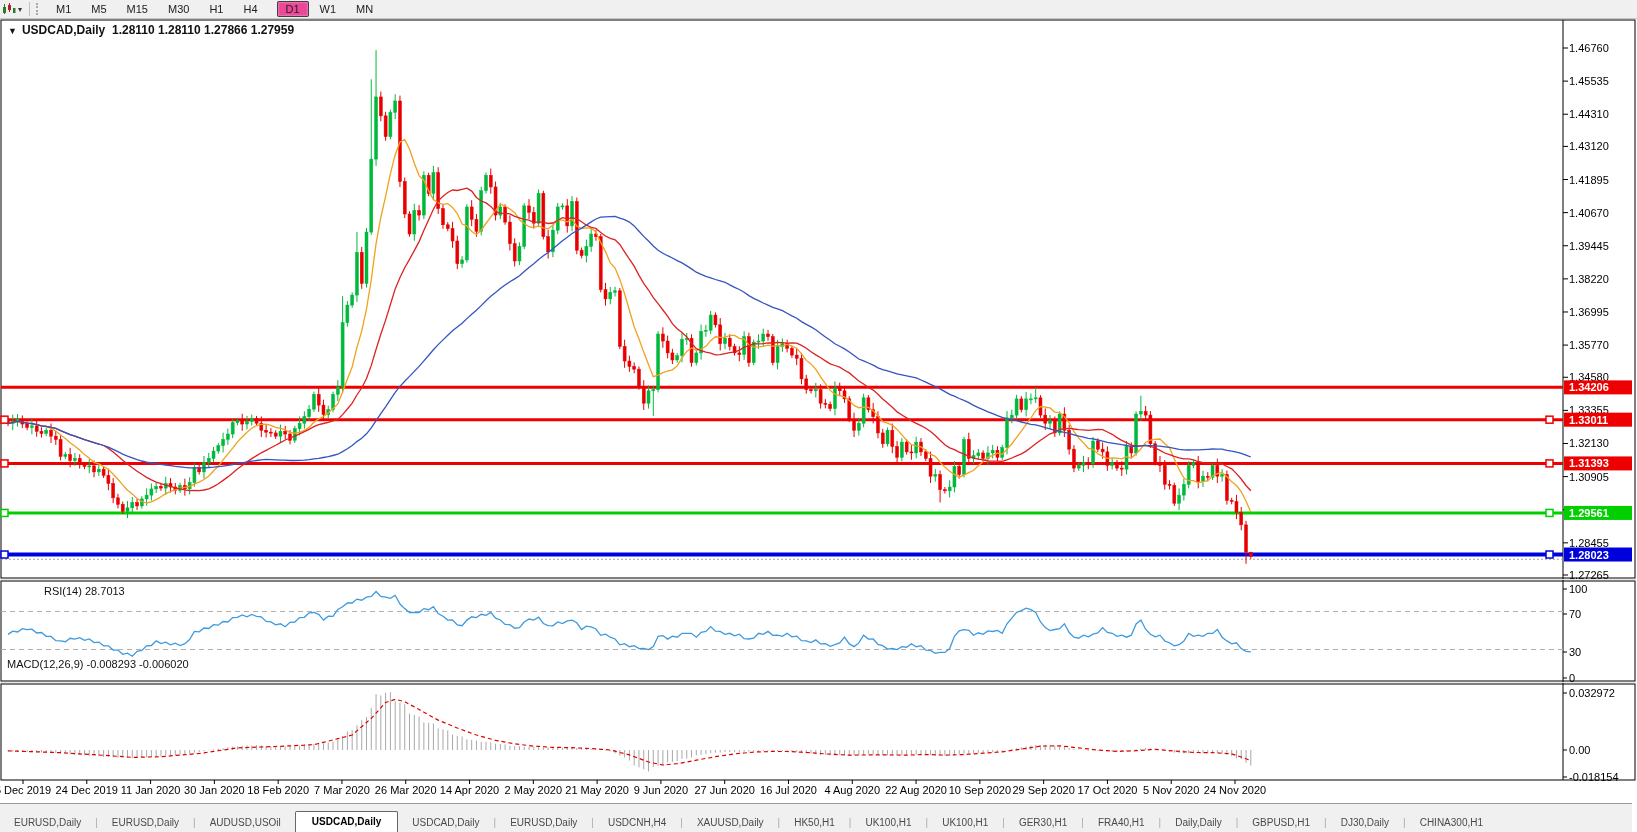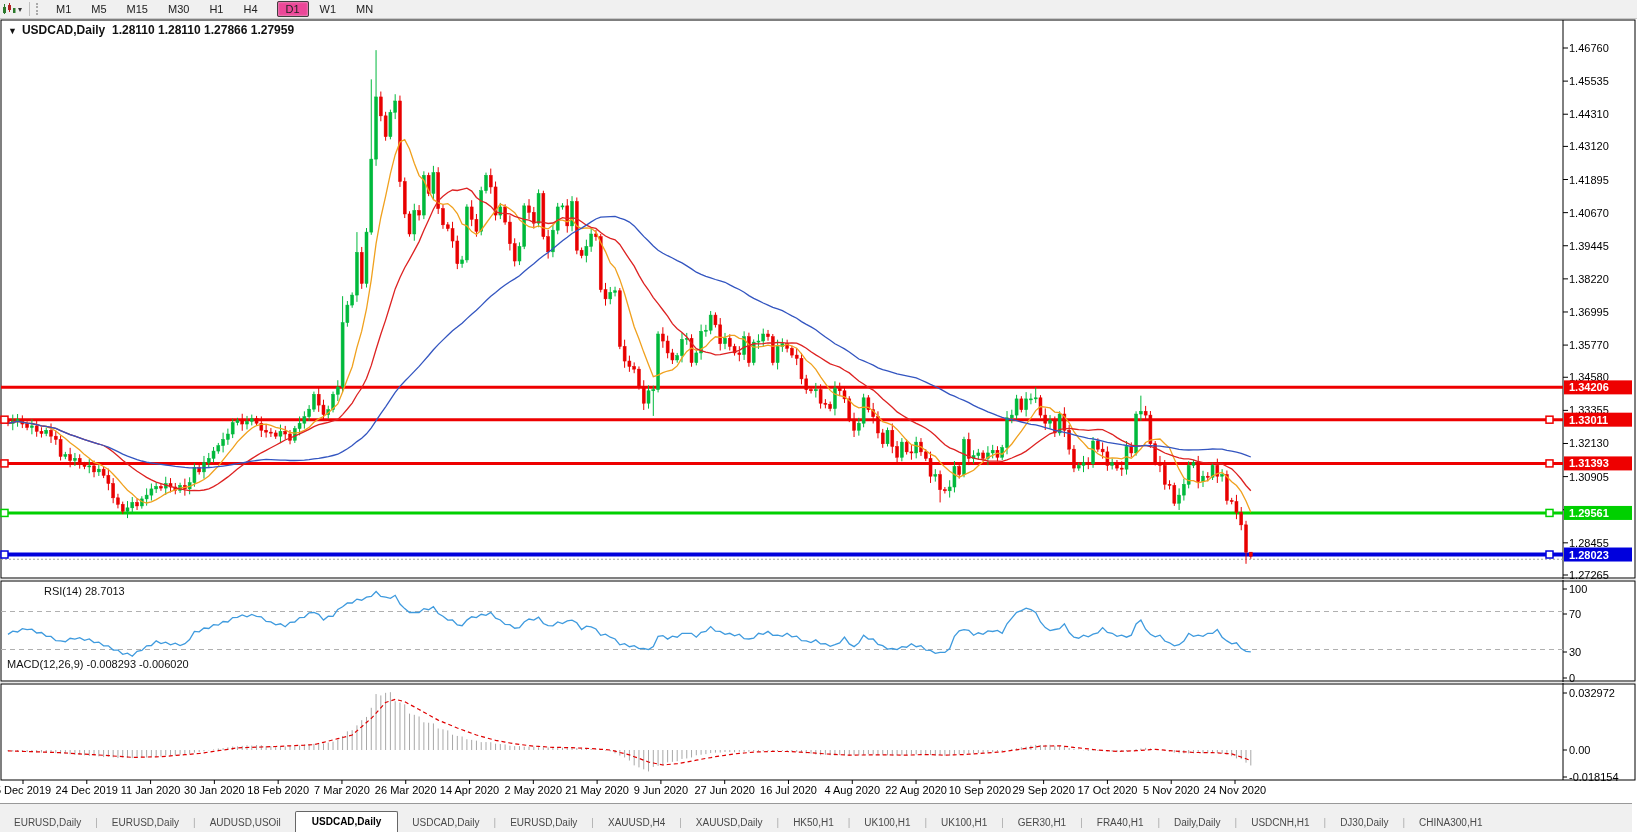--- a/index.html
+++ b/index.html
@@ -981,36 +981,36 @@
       <span class="tab">EURUSD,Daily</span>
       <span class="tabsep">|</span>
       <span class="tab">EURUSD,Daily</span>
       <span class="tabsep">|</span>
       <span class="tab">AUDUSD,USOil</span>
       <span class="tab active">USDCAD,Daily</span>
       <span class="tab">USDCAD,Daily</span>
       <span class="tabsep">|</span>
       <span class="tab">EURUSD,Daily</span>
       <span class="tabsep">|</span>
-      <span class="tab">XAUUSD,H4</span>
+      <span class="tab">USDCNH,H4</span>
       <span class="tabsep">|</span>
       <span class="tab">XAUUSD,Daily</span>
       <span class="tabsep">|</span>
       <span class="tab">HK50,H1</span>
       <span class="tabsep">|</span>
       <span class="tab">UK100,H1</span>
       <span class="tabsep">|</span>
       <span class="tab">UK100,H1</span>
       <span class="tabsep">|</span>
       <span class="tab">GER30,H1</span>
       <span class="tabsep">|</span>
       <span class="tab">FRA40,H1</span>
       <span class="tabsep">|</span>
       <span class="tab">Daily,Daily</span>
       <span class="tabsep">|</span>
-      <span class="tab">USDCNH,H1</span>
+      <span class="tab">GBPUSD,H1</span>
       <span class="tabsep">|</span>
       <span class="tab">DJ30,Daily</span>
       <span class="tabsep">|</span>
       <span class="tab">CHINA300,H1</span>
     </span>
 
 </div>
 
 </body></html>

